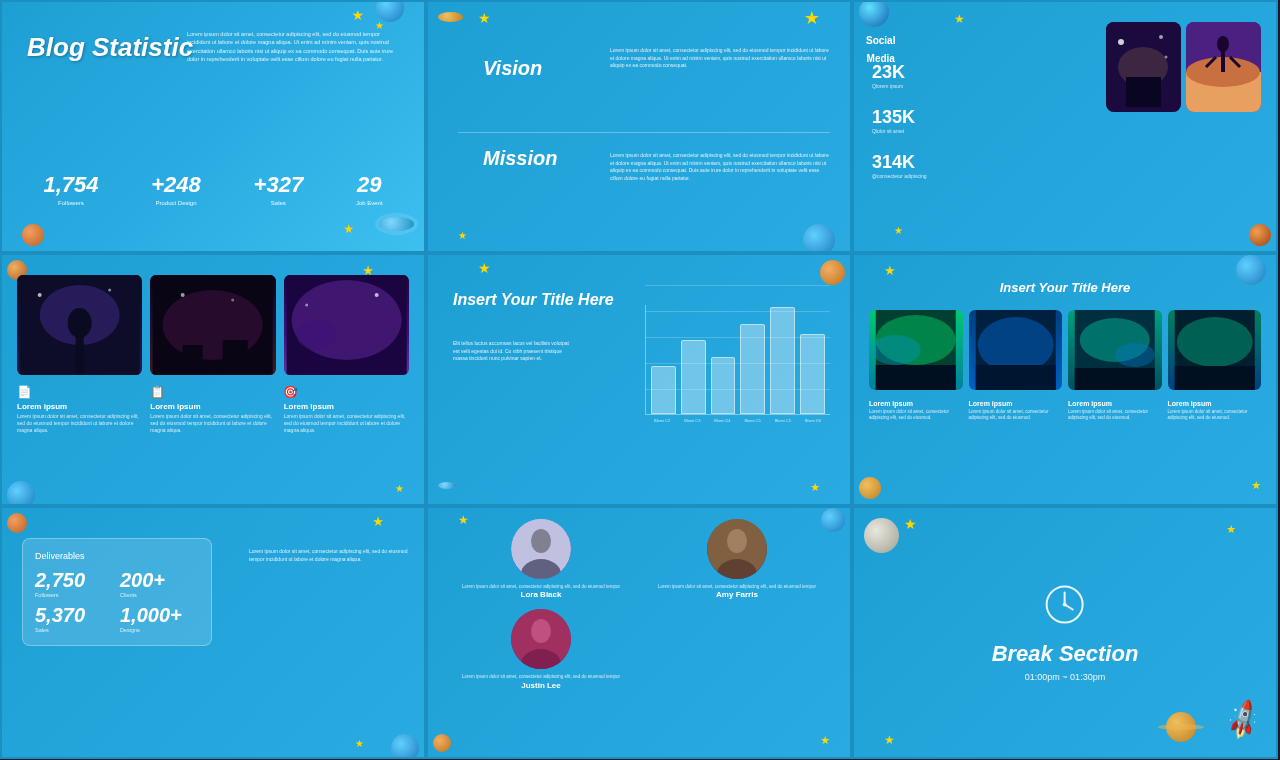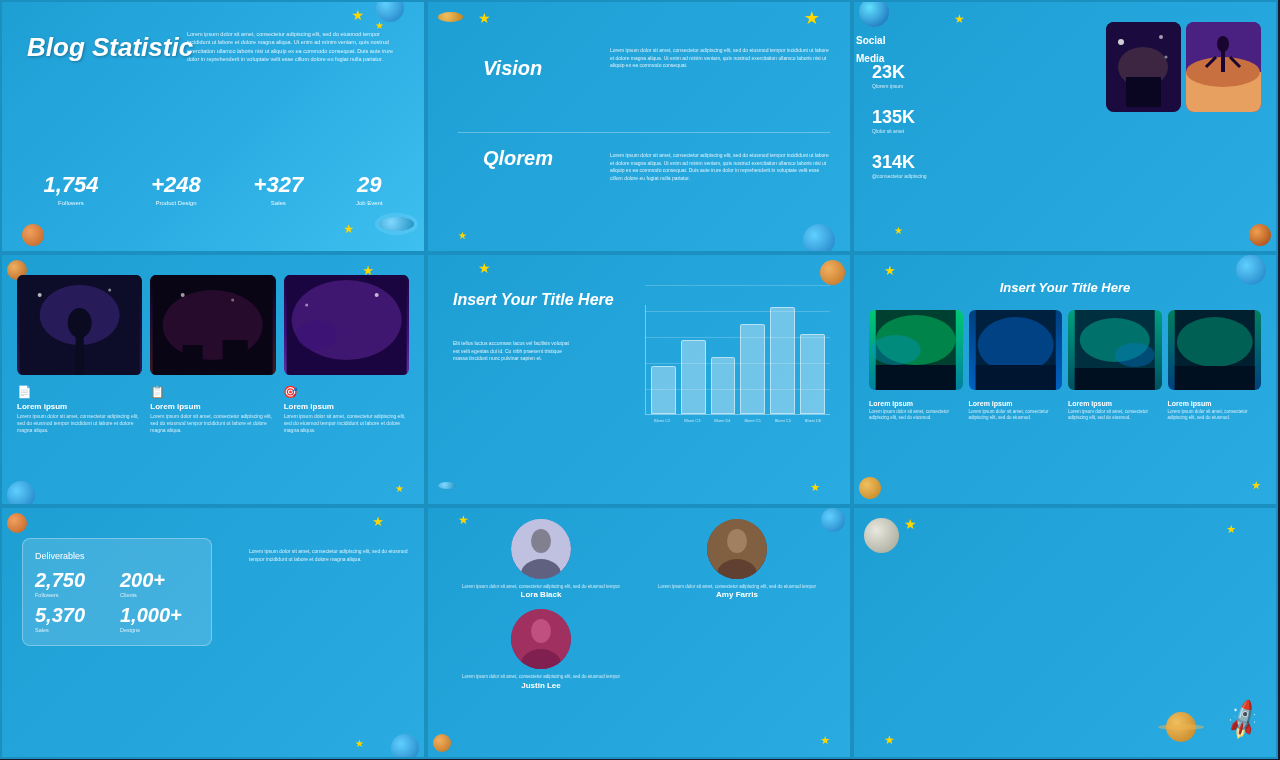--- a/index.html
+++ b/index.html
@@ -327,33 +327,33 @@
 
   <div class="slide slide-2">
     <span class="star deco" style="top:8px;left:50px;">★</span>
     <span class="star deco" style="top:5px;right:30px;font-size:18px;">★</span>
     <span class="star star-sm deco" style="bottom:10px;left:30px;">★</span>
     <div class="planet deco" style="width:32px;height:32px;background:radial-gradient(circle at 35% 35%, #60d0ff, #1a7abf);bottom:-5px;right:15px;"></div>
     <div class="planet deco" style="width:25px;height:10px;background:radial-gradient(circle at 35% 35%, #f0c060, #c08020);top:10px;left:10px;border-radius:50%;"></div>
 
     <div class="vision-title deco">Vision</div>
     <div class="vision-text deco">Lorem ipsum dolor sit amet, consectetur adipiscing elit, sed do eiusmod tempor incididunt ut labore et dolore magna aliqua. Ut enim ad minim veniam, quis nostrud exercitation ullamco laboris nisi ut aliquip ex ea commodo consequat.</div>
-    <div class="mission-title deco">Qlorem</div>
+    <div class="mission-title deco">Mission</div>
     <div class="mission-text deco">Lorem ipsum dolor sit amet, consectetur adipiscing elit, sed do eiusmod tempor incididunt ut labore et dolore magna aliqua. Ut enim ad minim veniam, quis nostrud exercitation ullamco laboris nisi ut aliquip ex ea commodo consequat. Duis aute irure dolor in reprehenderit in voluptate velit esse cillum dolore eu fugiat nulla pariatur.</div>
 
     <div style="position:absolute;top:130px;left:30px;right:20px;height:1px;background:rgba(255,255,255,0.3);"></div>
   </div>
 
   <div class="slide slide-3">
     <span class="star deco" style="top:10px;left:100px;font-size:12px;">★</span>
     <span class="star deco" style="bottom:15px;left:40px;font-size:10px;">★</span>
     <div class="planet deco" style="width:30px;height:30px;background:radial-gradient(circle at 35% 35%, #60e0ff, #1060b0);top:-5px;left:5px;"></div>
     <div class="planet deco" style="width:22px;height:22px;background:radial-gradient(circle at 35% 35%, #f0a050, #a04010);bottom:5px;right:5px;"></div>
 
-    <div style="position:absolute;top:28px;left:2px;">
+    <div style="position:absolute;top:28px;left:12px;text-align:center;">
       <span style="color:white;font-size:10px;font-weight:700;line-height:1.3;">Social<br>Media</span>
     </div>
 
     <div class="social-stats deco" style="top:60px;left:18px;">
       <div>
         <div class="social-stat-num">23K</div>
         <div class="social-stat-sub">Qlorem ipsum</div>
       </div>
       <div>
         <div class="social-stat-num">135K</div>
@@ -626,15 +626,27 @@
     <span class="star deco" style="top:8px;left:50px;font-size:14px;">★</span>
     <span class="star deco" style="top:15px;right:40px;font-size:11px;">★</span>
     <span class="star deco" style="bottom:10px;left:30px;font-size:12px;">★</span>
     <div class="planet deco" style="width:35px;height:35px;background:radial-gradient(circle at 35% 35%, #e8e8e0, #a0a090);top:10px;left:10px;"></div>
     <div class="planet deco" style="width:30px;height:30px;background:radial-gradient(circle at 35% 35%, #f0c060, #c08020);bottom:15px;right:80px;">
       <div style="position:absolute;top:50%;left:-8px;right:-8px;height:6px;background:rgba(240,180,80,0.5);border-radius:50%;transform:translateY(-50%);"></div>
     </div>
 
     <div style="position:absolute;bottom:20px;right:15px;font-size:28px;transform:rotate(-30deg);">🚀</div>
 
+    <div class="break-content deco">
+      <div class="break-icon">
+        <svg width="40" height="40" viewBox="0 0 40 40">
+          <circle cx="20" cy="20" r="18" fill="none" stroke="white" stroke-width="2"></circle>
+          <line x1="20" y1="8" x2="20" y2="20" stroke="white" stroke-width="2" stroke-linecap="round"></line>
+          <line x1="20" y1="20" x2="28" y2="25" stroke="white" stroke-width="2" stroke-linecap="round"></line>
+          <circle cx="20" cy="20" r="2" fill="white"></circle>
+        </svg>
+      </div>
+      <div class="break-title">Break Section</div>
+      <div class="break-time">01:00pm ~ 01:30pm</div>
+    </div>
   </div>
 
 </div>
 
 </body></html>

